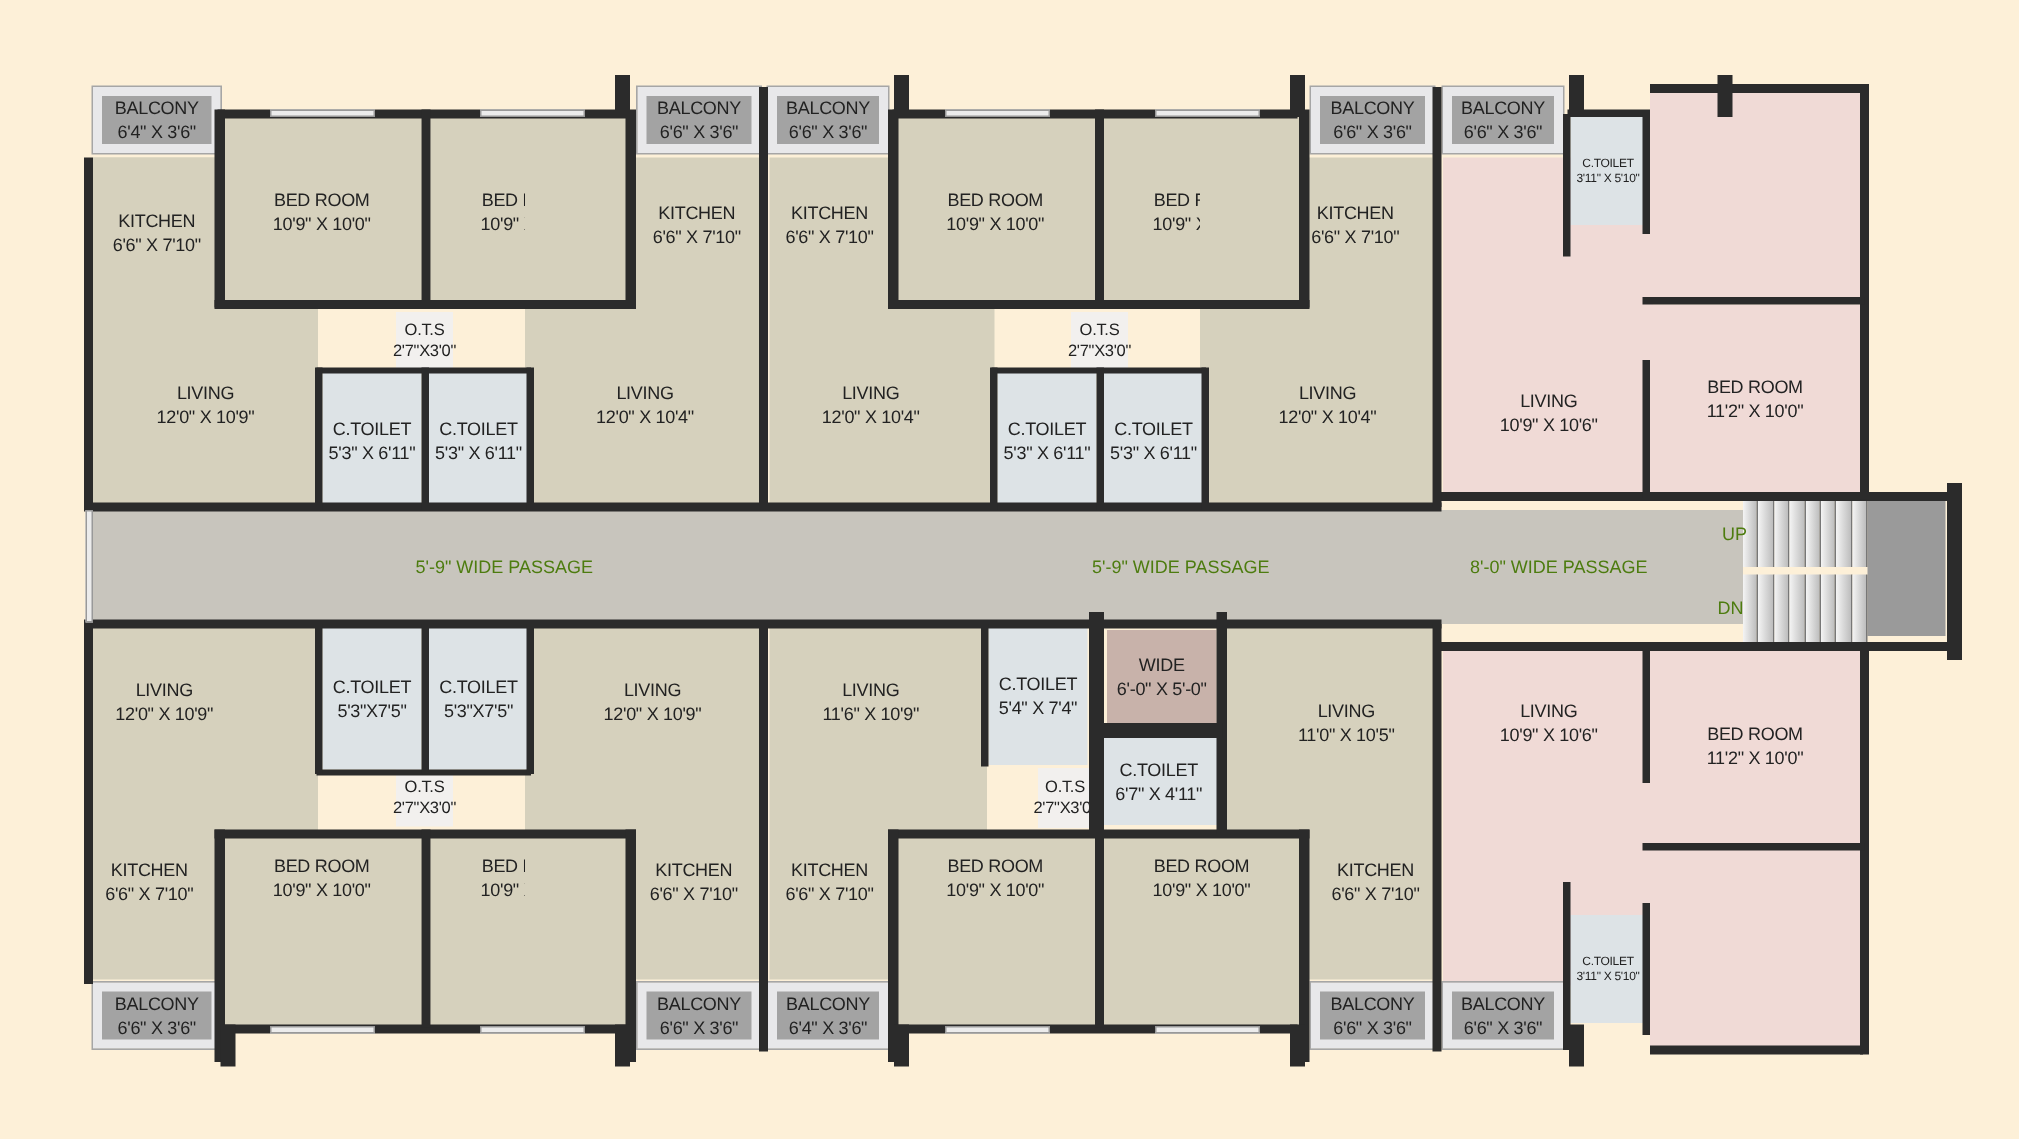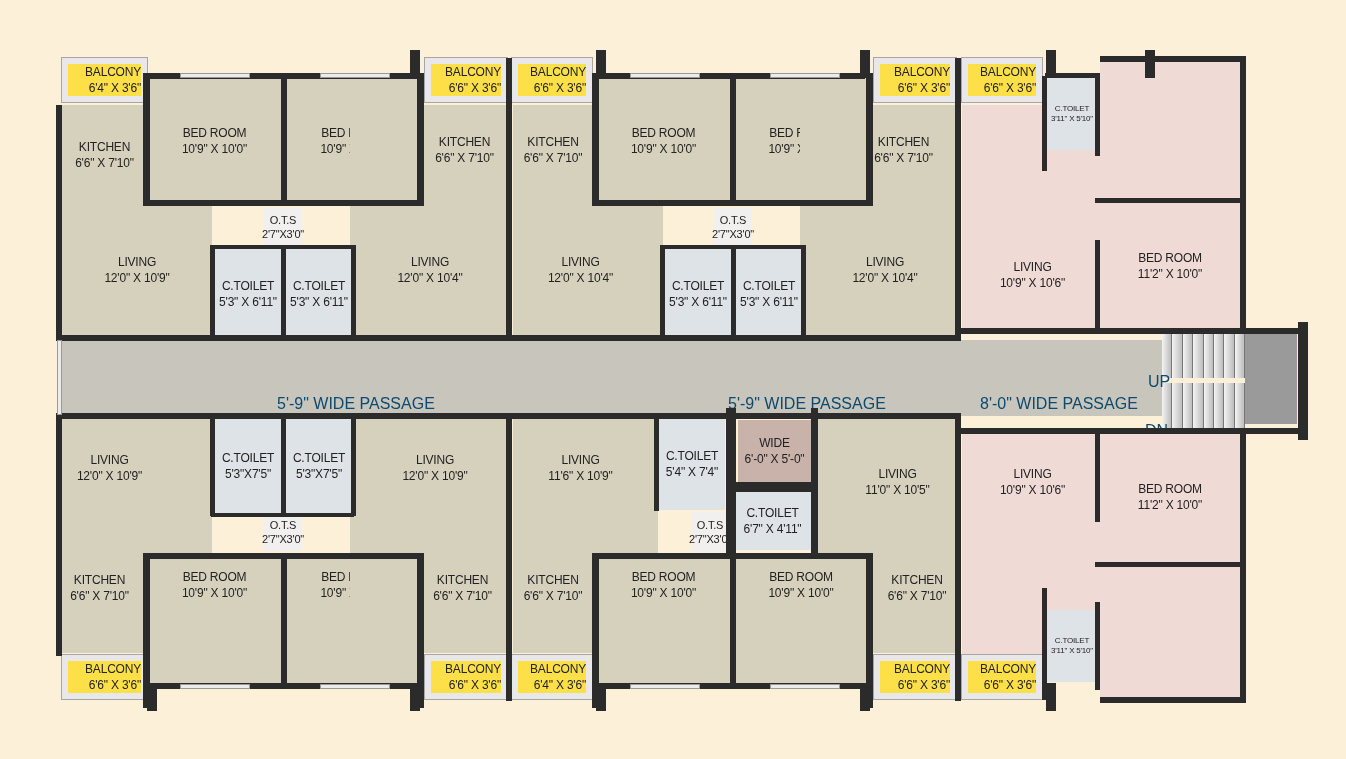--- a/index.html
+++ b/index.html
@@ -4,31 +4,31 @@
 <style>
   html,body{margin:0;padding:0;}
   body{width:1346px;height:759px;background:#fdf0d8;position:relative;overflow:hidden;font-family:"Liberation Sans",sans-serif;}
   .plan{position:absolute;left:0;top:0;width:1346px;height:759px;}
   .room{position:absolute;box-sizing:border-box;display:flex;flex-direction:column;align-items:center;justify-content:center;text-align:center;color:#222;font-size:12px;line-height:16px;letter-spacing:-0.2px;}
   .room .n{display:block;}
   .room .d{display:block;}
   .beige{background:#d6d1bd;}
   .pink{background:#f0dad6;}
   .toilet{background:#dde3e6;}
-  .balc{background:#fde047;border:6px solid #e8e8ea;outline:1px solid #a6a6a6;align-items:flex-end;}
+  .balc{background:#a3a3a3;border:6px solid #e8e8ea;outline:1px solid #a6a6a6;}
   .ots{background:#f2f0ee;font-size:11px;line-height:14px;}
   .lift{background:#c8b2aa;}
   .passage{background:#c8c5bd;}
   .stairblock{background:#9a9a9a;}
   .small{font-size:8px;line-height:10px;}
   .wall{position:absolute;background:#2b2b2b;}
   .win{position:absolute;background:#ececec;border:1px solid #999;box-sizing:border-box;}
   .stairs{position:absolute;display:flex;}
   .step{flex:1;border-right:1px solid #777;background:linear-gradient(90deg,#f4f4f4,#bdbdbd);}
-  .label{position:absolute;font-size:16px;color:#0c4a6e;margin-top:24px;}
+  .label{position:absolute;font-size:12px;color:#4d7c0f;}
 </style>
 </head>
 <body>
 
 <div class="plan">
 
   <div class="room passage" style="left:62px;top:340px;width:1100px;height:76px;"></div>
   <div class="room stairblock" style="left:1245px;top:332px;width:52px;height:92px;"></div>
   <div class="label" style="left:277px;top:371px;">5'-9" WIDE PASSAGE</div>
   <div class="label" style="left:728px;top:371px;">5'-9" WIDE PASSAGE</div>

